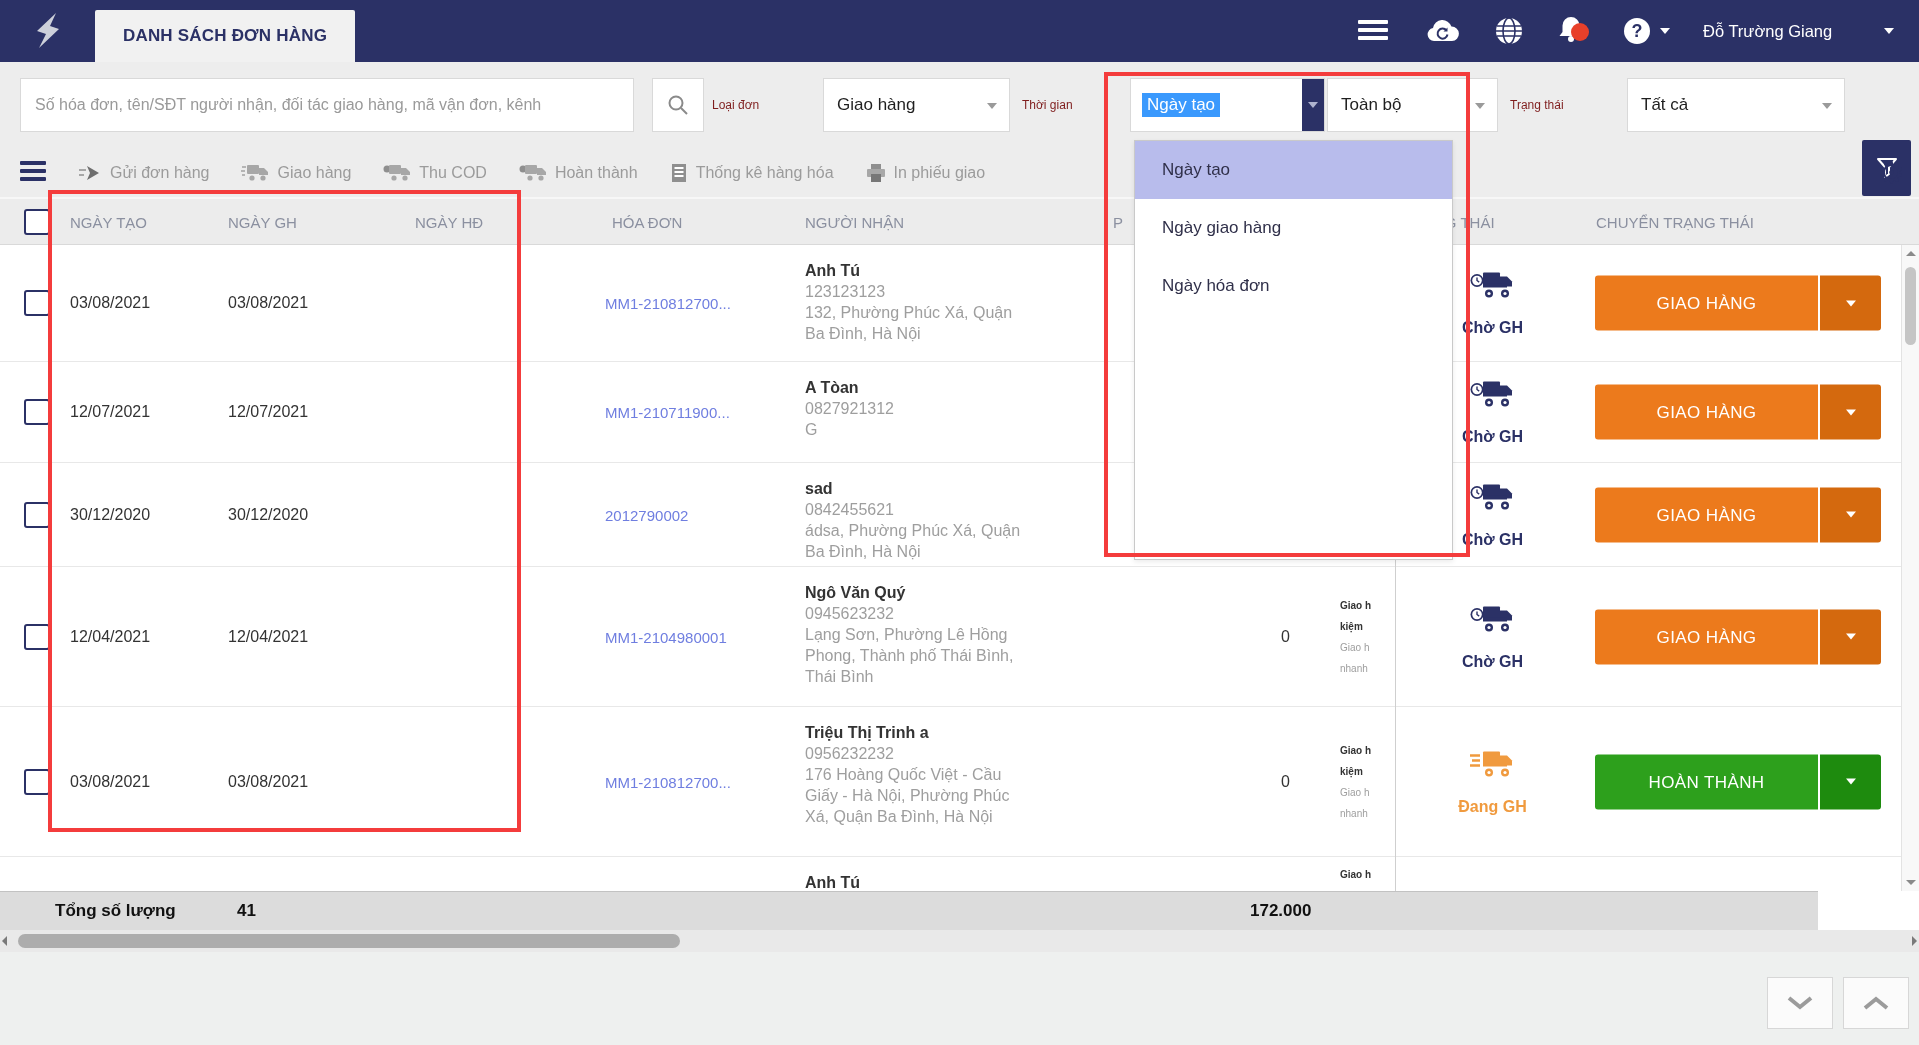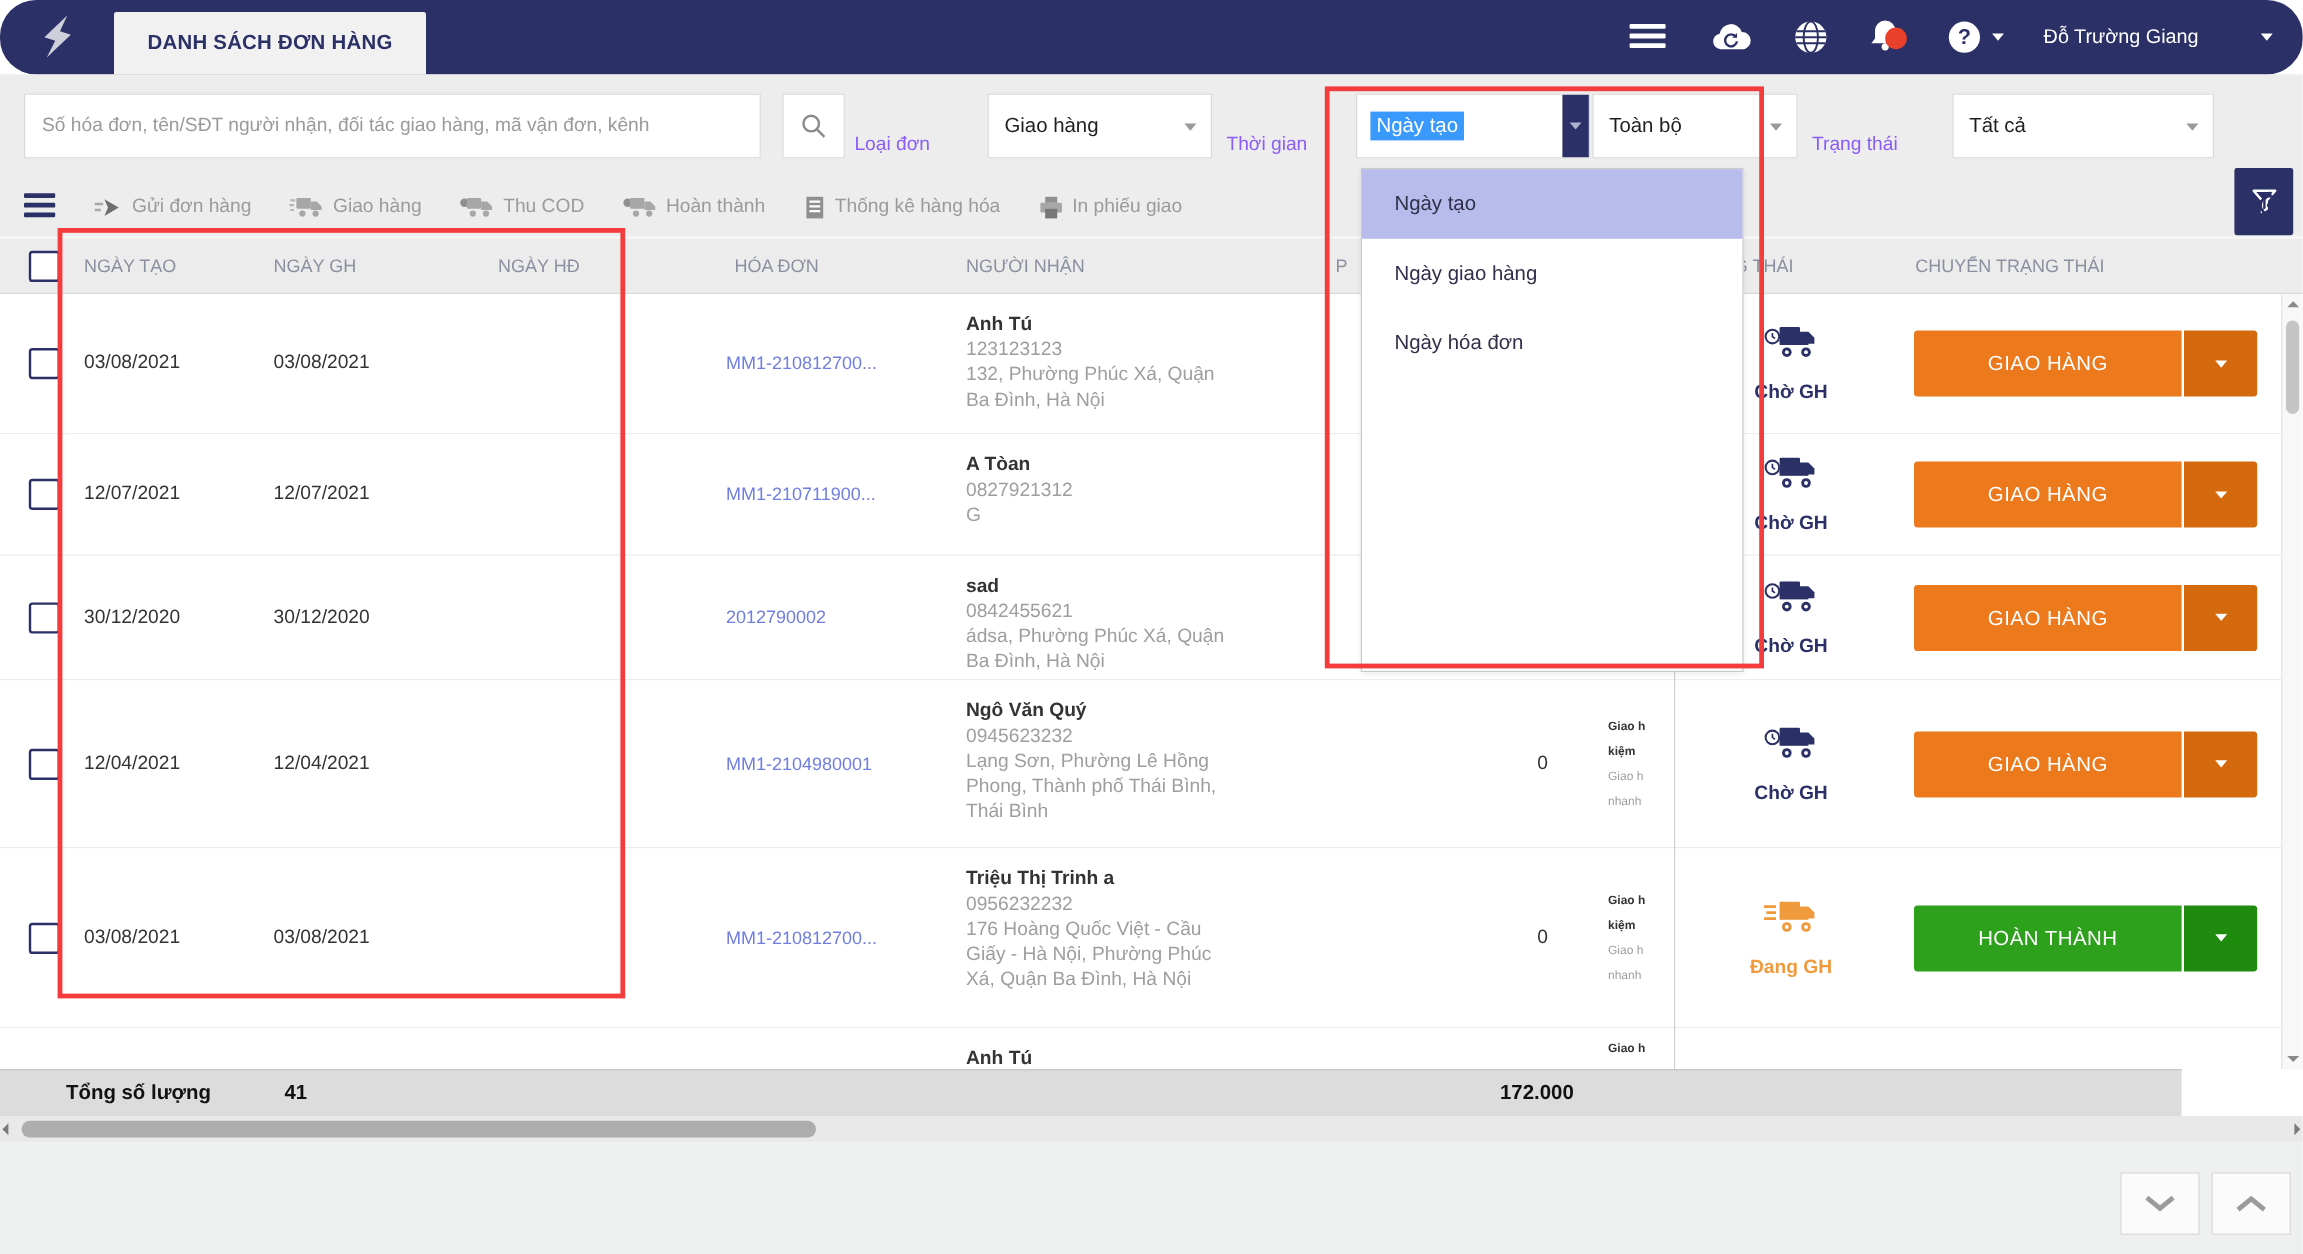--- a/index.html
+++ b/index.html
@@ -1,21 +1,21 @@
 <!DOCTYPE html>
 <html><head>
 <meta charset="utf-8">
 <style>
   html,body{margin:0;padding:0;background:#fff;}
   body{width:1919px;height:1045px;overflow:hidden;position:relative;
        font-family:"Liberation Sans",sans-serif;-webkit-font-smoothing:antialiased;}
   .abs{position:absolute;}
 
   
-  .navbar{position:absolute;left:0;top:0;width:1919px;height:62px;background:#2b3166;border-radius:30px;}
+  .navbar{position:absolute;left:0;top:0;width:1919px;height:62px;background:#2b3166;}
   .logo{position:absolute;left:30px;top:12px;}
   .tab{position:absolute;top:10px;height:52px;line-height:52px;text-align:center;
        font-size:17px;font-weight:700;letter-spacing:.2px;cursor:pointer;}
   .tab.active{left:95px;width:260px;background:#f1f1f1;color:#2b3166;border-radius:2px 2px 0 0;}
   .tab.plain{left:389px;width:224px;color:#fff;}
   .nicon{position:absolute;top:18px;}
   .menu-i{left:1358px;top:20px;width:30px;}
   .menu-i i{display:block;height:4px;background:#fff;border-radius:1px;margin-bottom:4px;}
   .uname{position:absolute;left:1703px;top:0;height:62px;line-height:62px;color:#fff;font-size:16.5px;}
   .tri{display:inline-block;width:0;height:0;border:5px solid transparent;border-top-width:6px;}
@@ -24,21 +24,21 @@
   .help-caret{position:absolute;left:1660px;top:28px;}
 
   
   .filterband{position:absolute;left:0;top:62px;width:1919px;height:135px;background:#ededed;}
   .finput{position:absolute;left:20px;top:16px;width:614px;height:54px;border:1px solid #d9d9d9;
           background:#fff;box-sizing:border-box;font-size:16px;padding:13px 14px;color:#333;
           font-family:"Liberation Sans",sans-serif;}
   .finput::placeholder{color:#9a9a9a;}
   .searchbox{position:absolute;left:652px;top:16px;width:52px;height:54px;background:#fff;
              border:1px solid #d9d9d9;box-sizing:border-box;display:flex;align-items:center;justify-content:center;cursor:pointer;}
-  .flabel{position:absolute;top:32px;height:54px;line-height:54px;color:#8b5cf6;font-size:16px;}
+  .flabel{position:absolute;top:16px;height:54px;line-height:54px;color:#7f1d1d;font-size:12px;}
   .fselect{position:absolute;top:16px;height:54px;background:#fff;border:1px solid #d9d9d9;
            box-sizing:border-box;font-size:17px;color:#1f1f1f;cursor:pointer;}
   .fselect .val{position:absolute;left:13px;top:0;height:52px;line-height:52px;}
   .fselect .tri.gray{position:absolute;right:12px;top:24px;border-top-color:#9a9a9a;}
   .selhl{position:absolute;left:11px;top:14px;background:#3a99fd;color:#fff;padding:2px 5px;font-size:17px;}
   .navyblock{position:absolute;right:0;top:0;width:22px;height:52px;background:#2b3166;
              display:flex;align-items:center;justify-content:center;}
   .navyblock .tri{border-top-color:#aeb3cf;margin-top:5px;border-width:5px;border-top-width:6px;}
   .filterbtn{position:absolute;left:1862px;top:78px;width:49px;height:56px;background:#2b3166;
              border:none;border-radius:2px;display:flex;align-items:center;justify-content:center;cursor:pointer;}

